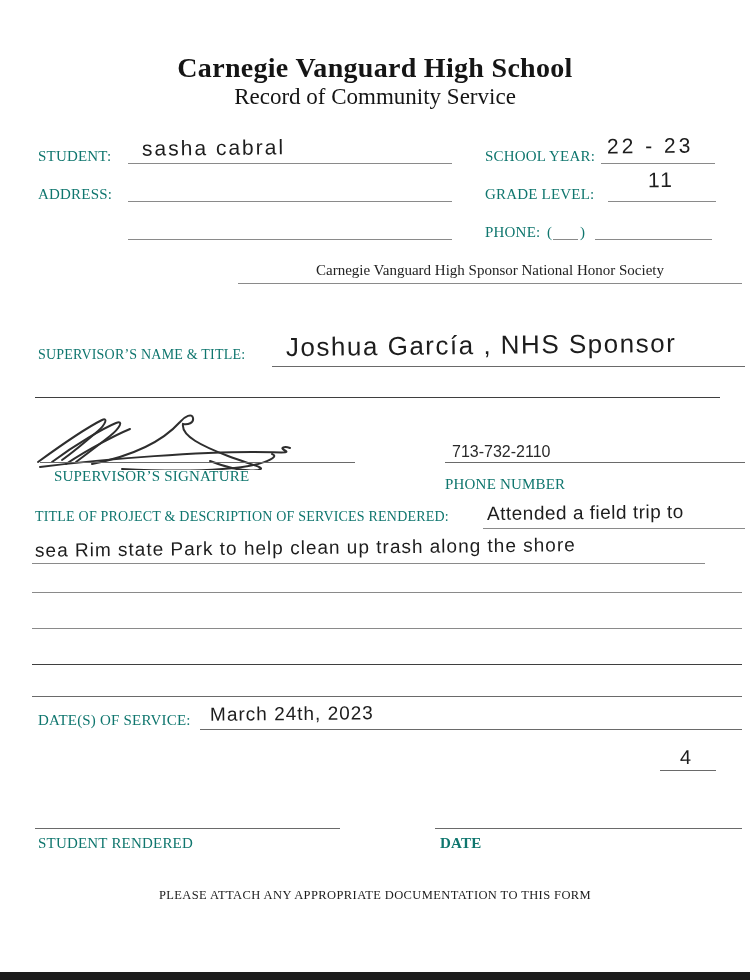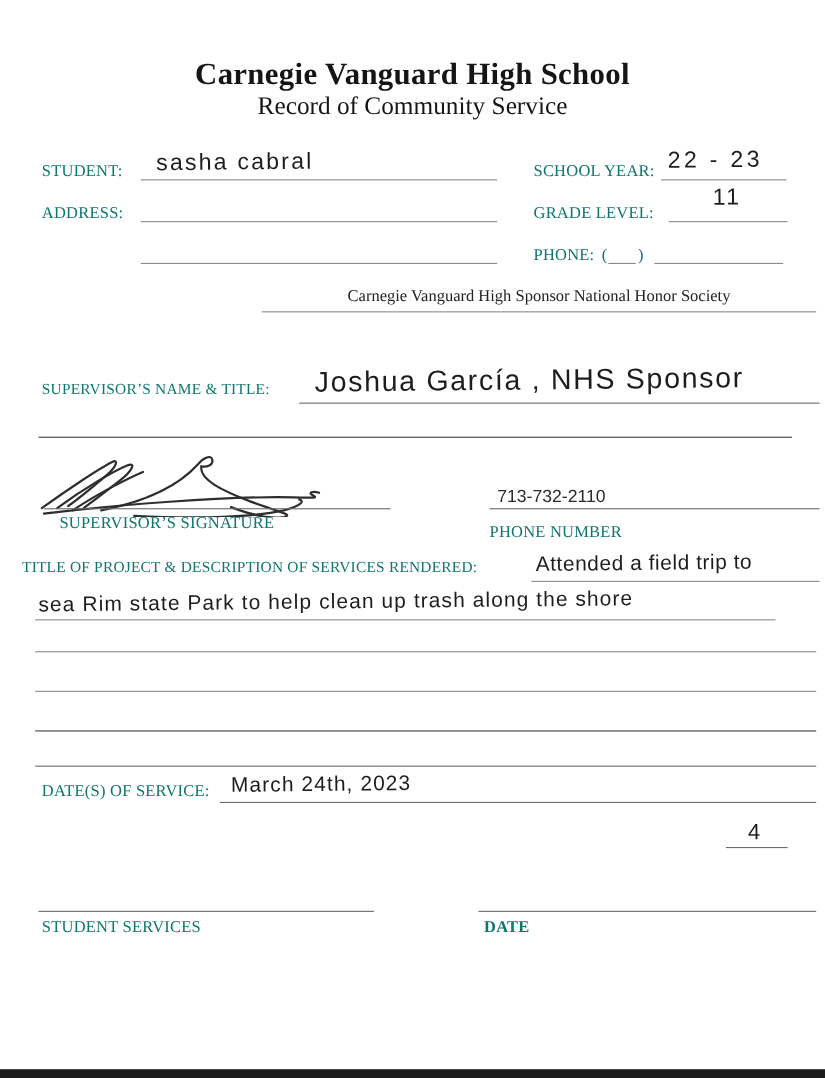--- a/index.html
+++ b/index.html
@@ -72,38 +72,39 @@
       <path d="M90,57 C150,60 200,58 226,52 C240,48 246,44 240,42"></path>
     </g>
   </svg>
   <div class="rule rule-mid" style="left:40px; top:462px; width:315px;"></div>
   <span class="abs label" style="left:38px; top:468px;margin-left:16px;">SUPERVISOR’S SIGNATURE</span>
 
   <span class="abs typed-sans" style="left:452px; top:443px;">713-732-2110</span>
   <div class="rule rule-mid" style="left:445px; top:462px; width:300px;"></div>
   <span class="abs label" style="left:445px; top:476px;">PHONE NUMBER</span>
 
-  <span class="abs label label-sm" style="left:20px; top:509px;">TITLE OF PROJECT &amp; DESCRIPTION OF SERVICES RENDERED:</span>
+  <span class="abs label label-sm" style="left:35px; top:509px;">TITLE OF PROJECT &amp; DESCRIPTION OF SERVICES RENDERED:</span>
   <span class="abs hand" style="left:487px; top:502px; font-size:19px;">Attended a field trip to</span>
   <div class="rule" style="left:483px; top:528px; width:262px;"></div>
   <span class="abs hand" style="left:35px; top:537px; font-size:19px; letter-spacing:1px;">sea Rim state Park to help clean up trash along the shore</span>
   <div class="rule" style="left:32px; top:563px; width:673px;"></div>
 
   <div class="rule" style="left:32px; top:592px; width:710px;"></div>
   <div class="rule" style="left:32px; top:628px; width:710px;"></div>
   <div class="rule rule-dark" style="left:32px; top:664px; width:710px;"></div>
   <div class="rule rule-mid" style="left:32px; top:696px; width:710px;"></div>
 
   <span class="abs label" style="left:38px; top:712px;">DATE(S) OF SERVICE:</span>
   <div class="rule rule-mid" style="left:200px; top:729px; width:542px;"></div>
   <span class="abs hand" style="left:210px; top:703px; font-size:19px; letter-spacing:1px;">March 24th, 2023</span>
 
   <div class="rule rule-mid" style="left:660px; top:770px; width:56px;"></div>
   <span class="abs hand" style="left:680px; top:746px; font-size:20px;">4</span>
 
   <div class="rule rule-mid" style="left:35px; top:828px; width:305px;"></div>
-  <span class="abs label" style="left:38px; top:835px;">STUDENT SERVICES</span>
+  <span class="abs label" style="left:38px; top:835px;">STUDENT RENDERED</span>
   <div class="rule rule-mid" style="left:435px; top:828px; width:307px;"></div>
   <span class="abs label" style="left:440px; top:835px;font-weight:bold;">DATE</span>
 
+  <div class="abs footer-note" style="top:888px;">PLEASE ATTACH ANY APPROPRIATE DOCUMENTATION TO THIS FORM</div>
 
   <div class="bottom-bar"></div>
 </div>
 
 </body></html>

